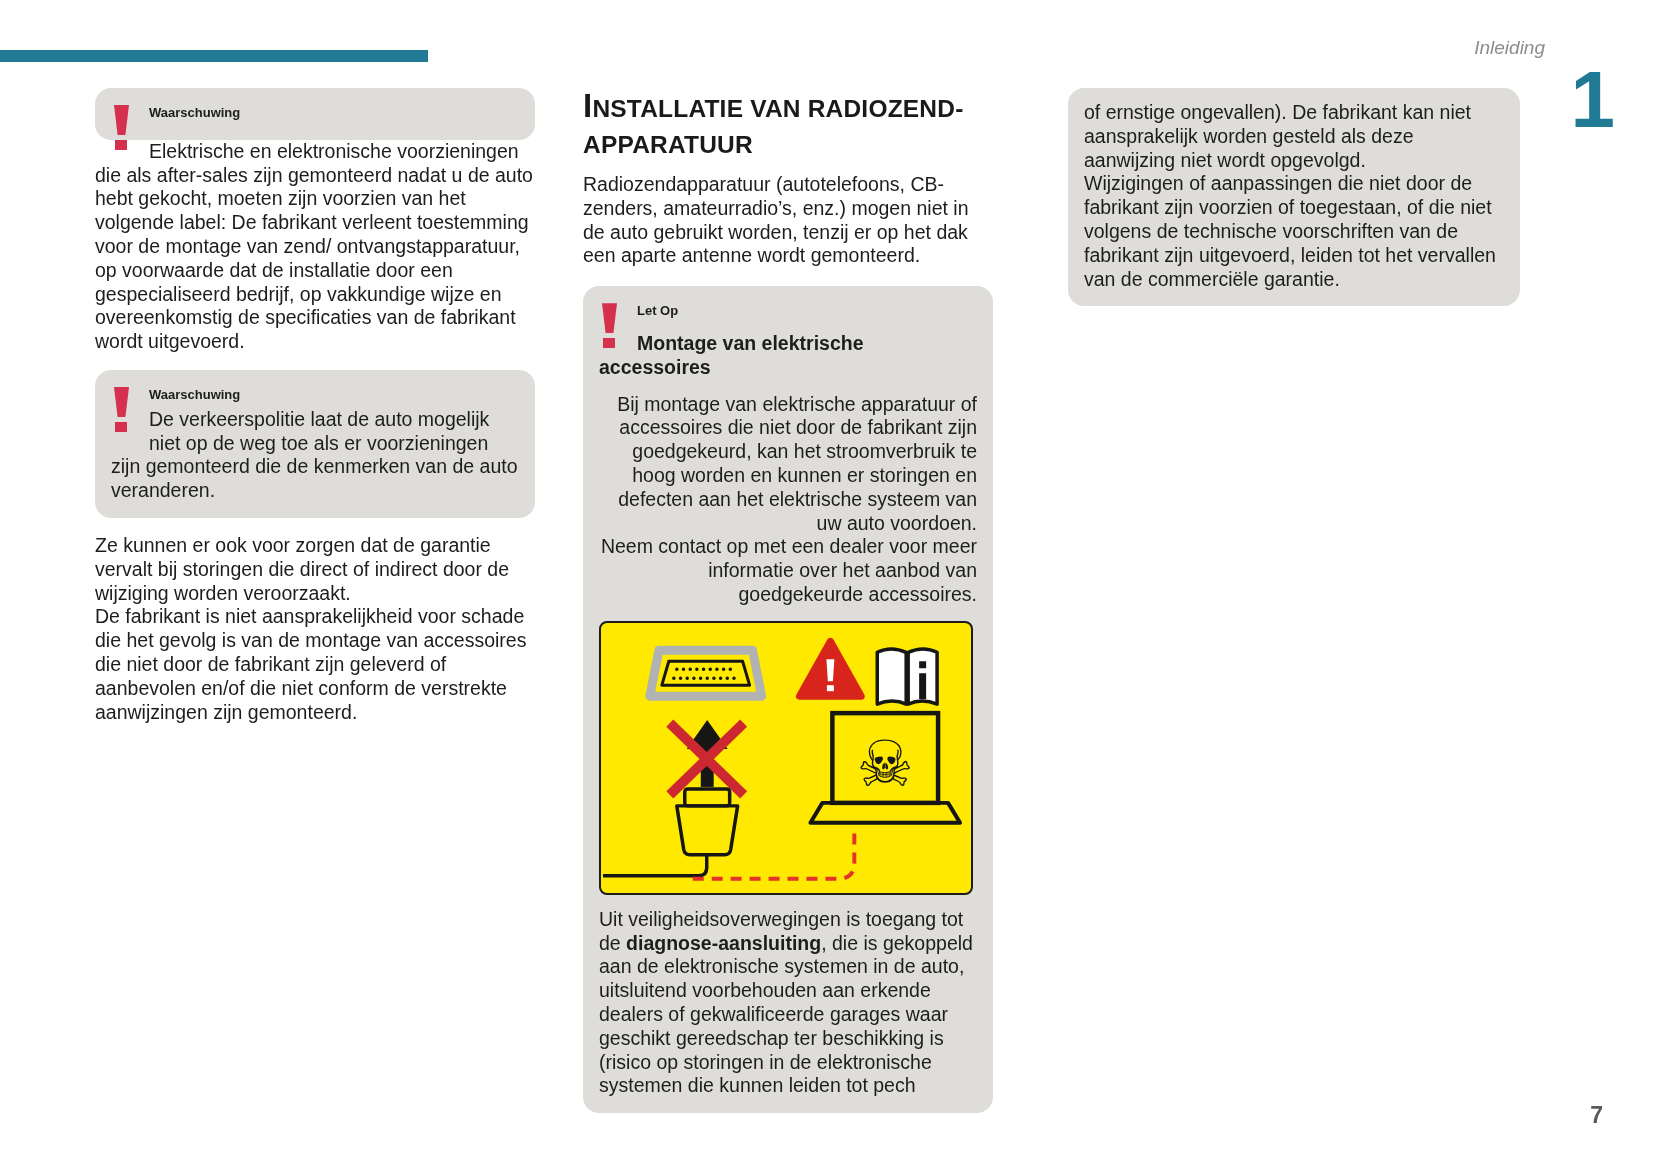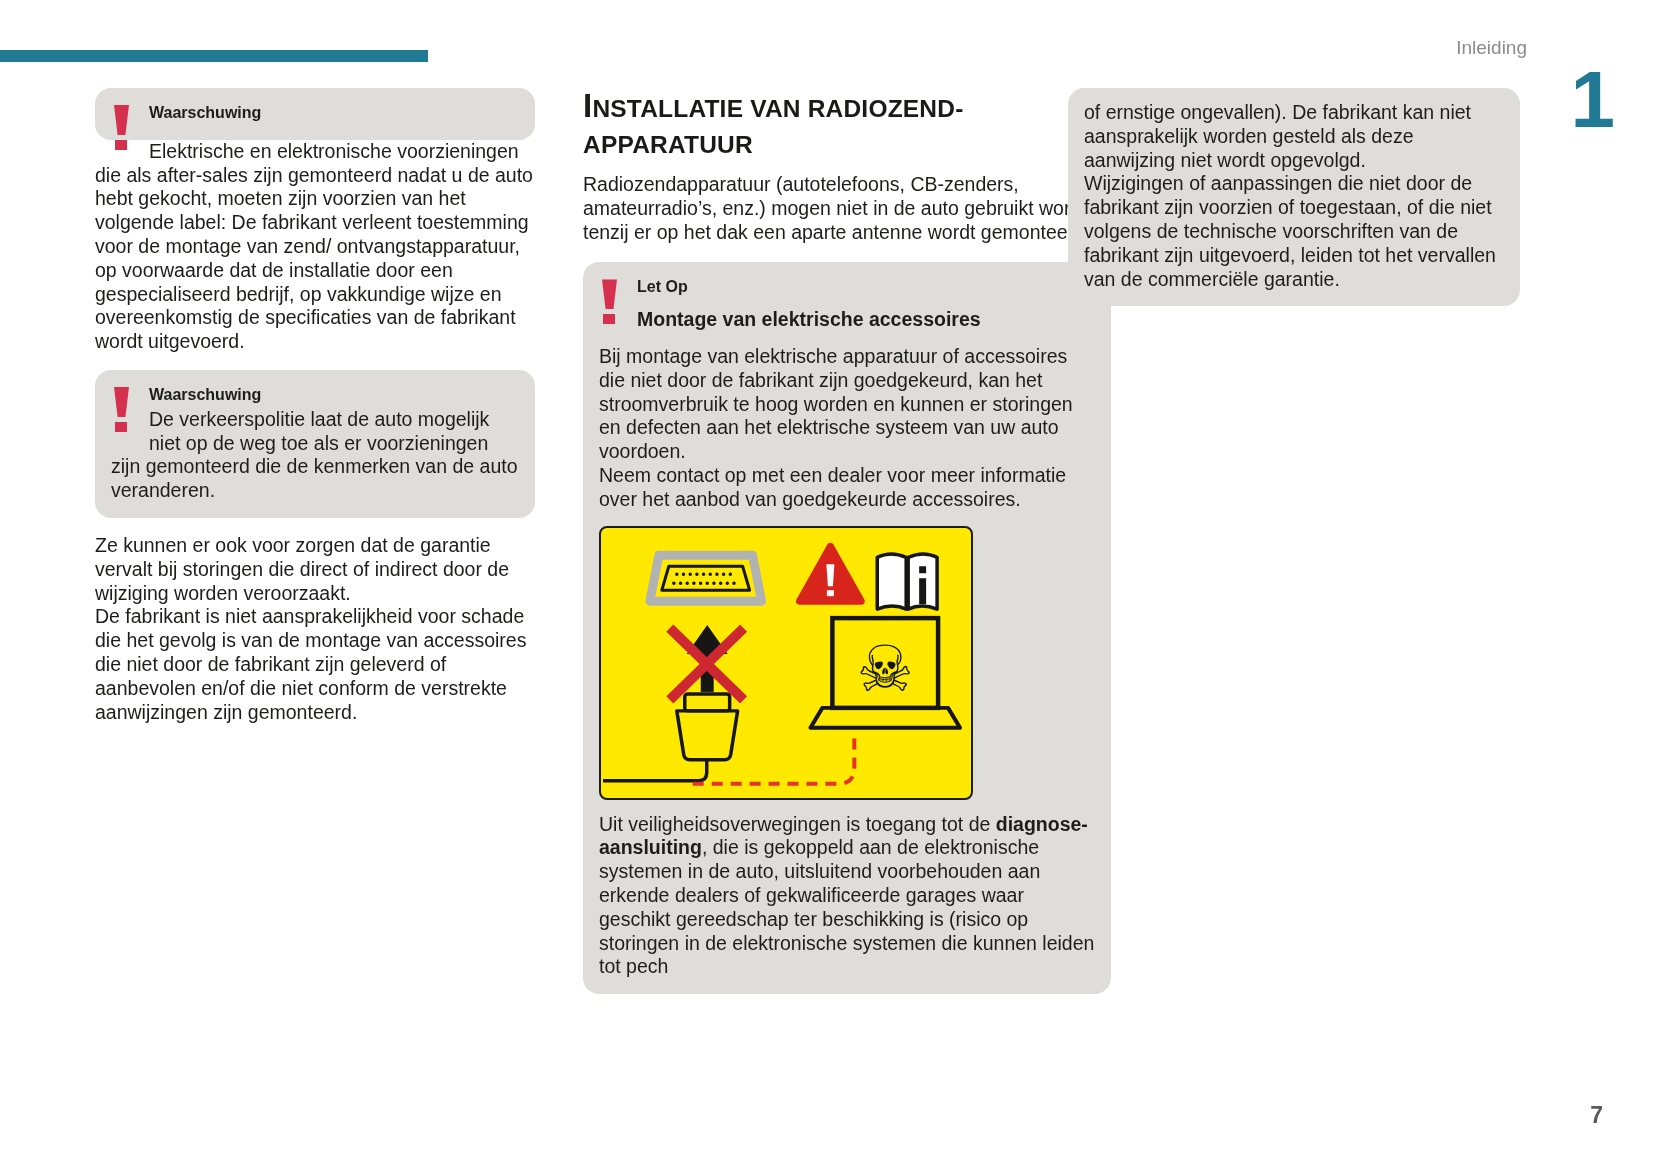--- a/index.html
+++ b/index.html
@@ -1,41 +1,41 @@
 <!DOCTYPE html>
 <html><head>
 <meta charset="utf-8">
 <style>
   html,body { margin:0; padding:0; background:#ffffff; }
   .page {
     position:relative; width:1653px; height:1165px; background:#ffffff;
     font-family:"Liberation Sans", sans-serif; color:#1d1d1b; overflow:hidden;
   }
   .top-bar { position:absolute; left:0; top:50px; width:428px; height:12px; background:#217a94; }
-  .section-label { position:absolute; top:37px; right:126px; font-size:19px; color:#8a8c8e; }
+  .section-label { position:absolute; top:37px; right:108px; font-size:19px; color:#8a8c8e;font-style:italic; }
   .chapter-num { position:absolute; top:60px; right:38px; font-size:80px; font-weight:bold; color:#217a94; line-height:1; }
   .page-num { position:absolute; top:1102px; right:50px; font-size:23px; font-weight:bold; color:#58595b; }
 
   .col { position:absolute; top:88px; }
   .col-left { left:95px; width:440px; }
-  .col-mid { left:583px; width:528px; }
+  .col-mid { left:583px; width:410px; }
   .col-right { left:1068px; width:452px; }
 
   .graybox { background:#deddd9; border-radius:16px; padding:13px 16px 15px 16px; }
   .body-text { font-size:19.5px; line-height:23.8px; }
   .pre { white-space:pre-line; }
   p { margin:0; }
 
   .warn-icon { float:left; width:20px; height:47px; margin:4px 15px 0 3px; }
   .warn-icon .bar { width:15px; height:30px; background:#d5314e; clip-path:polygon(0 0,100% 0,76% 100%,24% 100%); }
   .warn-icon .dot { width:12px; height:10px; background:#d5314e; margin:5px 0 0 1px; }
-  .box-title { font-weight:bold; font-size:16px; line-height:23.8px; }
+  .box-title { font-weight:bold; font-size:13px; line-height:23.8px; }
   .box-subtitle { font-weight:bold; font-size:19.5px; line-height:23.8px; margin-top:9px; }
   .box-body { margin-top:1px; }
-  .box-body-gap { margin-top:13px; }
+  .box-body-gap { margin-top:13px;text-align:right; }
 
   .heading {
     font-weight:bold; text-transform:uppercase; font-size:24.5px; line-height:35.5px;
     letter-spacing:0.2px; margin:15px 0 11px 0; white-space:pre-line; color:#1a1a18;
   }
   .heading::first-letter { font-size:33px; }
   .mt16 { margin-top:16px; }
   .mb18 { margin-bottom:18px; }
 
   .figure-wrap { margin:14px 0 13px 0; }

